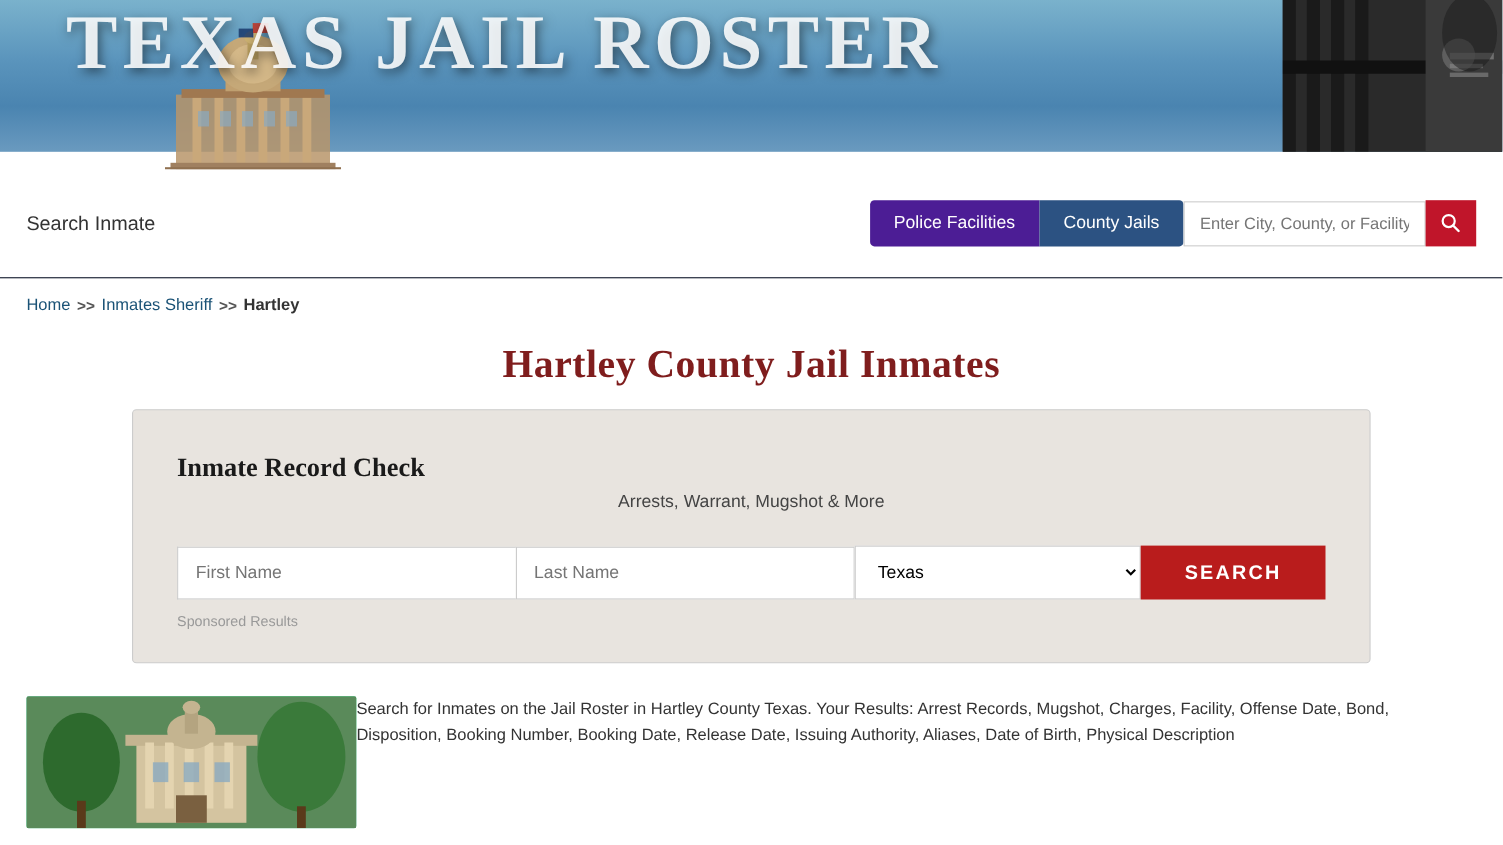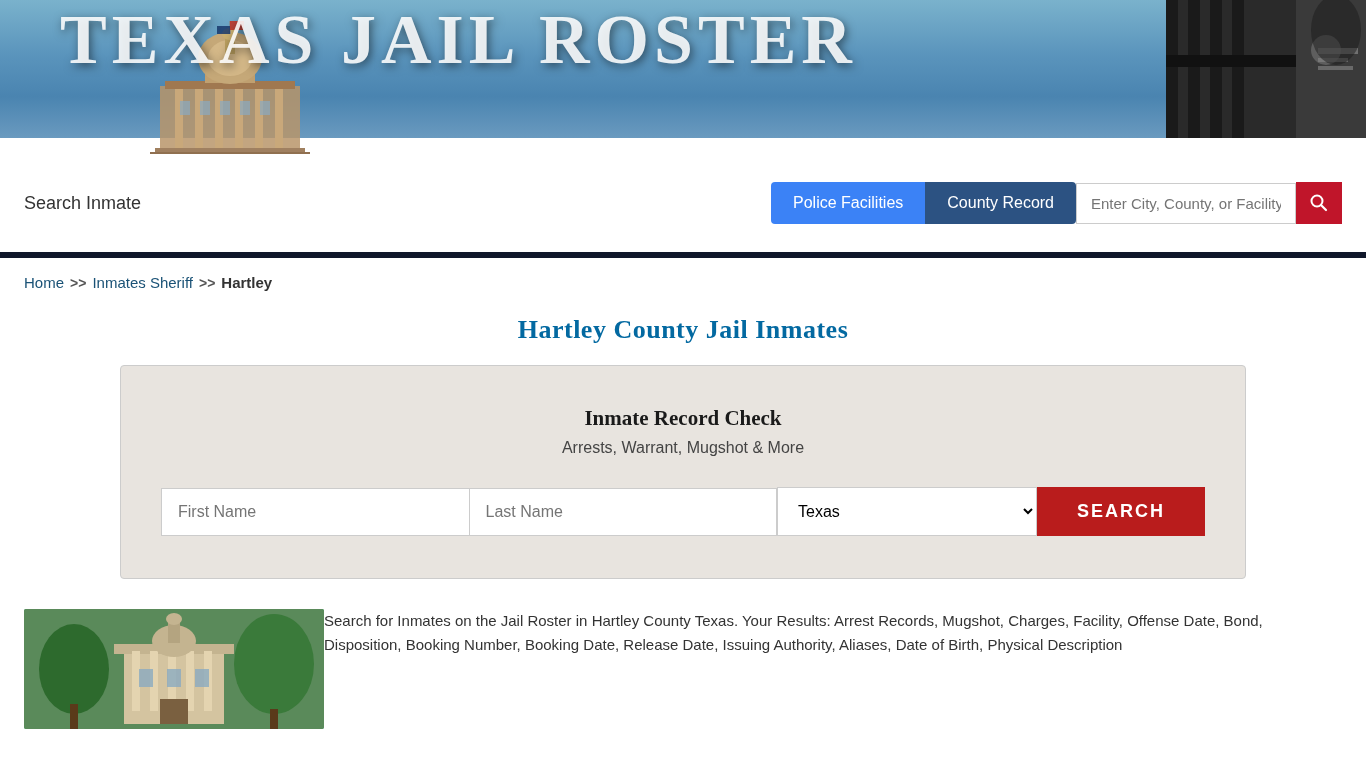--- a/index.html
+++ b/index.html
@@ -6,21 +6,21 @@
     body { font-family: Georgia, 'Times New Roman', serif; background: #fff; width: 1366px; min-height: 768px; overflow-x: hidden; }
 
     
     .nav-bar {
       width: 100%;
       padding: 28px 24px;
       display: flex;
       align-items: center;
       justify-content: space-between;
       background: #fff;
-      border-bottom: 6px solid #0f172a;
+      border-bottom: 1px solid #0f172a;
     }
     .nav-left {
       font-size: 18px;
       color: #333;
       font-family: Arial, sans-serif;
       font-weight: normal;
     }
     .nav-right {
       display: flex;
       align-items: center;
@@ -28,21 +28,21 @@
     }
     .nav-btn {
       padding: 12px 22px;
       font-size: 16px;
       font-family: Arial, sans-serif;
       cursor: pointer;
       border: none;
       font-weight: 500;
     }
     .nav-btn-police {
-      background: #3b82f6;
+      background: #4c1d95;
       color: #fff;
       border-radius: 4px 0 0 4px;
     }
     .nav-btn-county {
       background: #2c5282;
       color: #fff;
       border-radius: 0 4px 4px 0;
     }
     .nav-search-input {
       padding: 11px 14px;
@@ -85,39 +85,39 @@
     }
     .breadcrumb .current {
       font-weight: bold;
       color: #333;
     }
 
     
     .page-title {
       text-align: center;
       font-family: Georgia, serif;
-      font-size: 26px;
-      font-weight: bold;
-      color: #0369a1;
+      font-size: 36px;
+      font-weight: bold;
+      color: #7f1d1d;
       padding: 16px 0 20px 0;
       letter-spacing: 0.5px;
     }
 
     
     .record-check-box {
       margin: 0 120px;
       background: #e8e4df;
       border: 1px solid #ccc;
       border-radius: 4px;
       padding: 40px 40px 30px 40px;
     }
     .record-check-title {
-      text-align: center;
+      text-align: left;
       font-family: Georgia, serif;
-      font-size: 21px;
+      font-size: 24px;
       font-weight: bold;
       color: #1a1a1a;
       margin-bottom: 8px;
     }
     .record-check-subtitle {
       text-align: center;
       font-family: Arial, sans-serif;
       font-size: 16px;
       color: #444;
       margin-bottom: 30px;
@@ -273,21 +273,21 @@
 
       <ellipse cx="170" cy="30" rx="25" ry="35" fill="#1a1a1a" opacity="0.5"></ellipse>
     </svg>
   </div>
 </div>
 
 <div class="nav-bar">
   <div class="nav-left">Search Inmate</div>
   <div class="nav-right">
     <button class="nav-btn nav-btn-police">Police Facilities</button>
-    <button class="nav-btn nav-btn-county">County Record</button>
+    <button class="nav-btn nav-btn-county">County Jails</button>
     <input class="nav-search-input" type="text" placeholder="Enter City, County, or Facility" style="">
     <button class="nav-search-btn">
       <svg width="18" height="18" viewBox="0 0 18 18">
         <circle cx="7" cy="7" r="5.5" stroke="white" stroke-width="2" fill="none"></circle>
         <line x1="11" y1="11" x2="16" y2="16" stroke="white" stroke-width="2.2" stroke-linecap="round"></line>
       </svg>
     </button>
   </div>
 </div>
 
@@ -304,20 +304,21 @@
 <div class="record-check-box">
   <div class="record-check-title">Inmate Record Check</div>
   <div class="record-check-subtitle">Arrests, Warrant, Mugshot &amp; More</div>
   <div class="record-search-row">
     <input type="text" class="record-input" style="border-right: none;" placeholder="First Name">
     <input type="text" class="record-input" style="border-left: 1px solid rgb(204, 204, 204);" placeholder="Last Name">
     <select class="record-select">
     <option value="Alabama">Alabama</option><option value="Alaska">Alaska</option><option value="Arizona">Arizona</option><option value="Arkansas">Arkansas</option><option value="California">California</option><option value="Colorado">Colorado</option><option value="Connecticut">Connecticut</option><option value="Delaware">Delaware</option><option value="Florida">Florida</option><option value="Georgia">Georgia</option><option value="Hawaii">Hawaii</option><option value="Idaho">Idaho</option><option value="Illinois">Illinois</option><option value="Indiana">Indiana</option><option value="Iowa">Iowa</option><option value="Kansas">Kansas</option><option value="Kentucky">Kentucky</option><option value="Louisiana">Louisiana</option><option value="Maine">Maine</option><option value="Maryland">Maryland</option><option value="Massachusetts">Massachusetts</option><option value="Michigan">Michigan</option><option value="Minnesota">Minnesota</option><option value="Mississippi">Mississippi</option><option value="Missouri">Missouri</option><option value="Montana">Montana</option><option value="Nebraska">Nebraska</option><option value="Nevada">Nevada</option><option value="New Hampshire">New Hampshire</option><option value="New Jersey">New Jersey</option><option value="New Mexico">New Mexico</option><option value="New York">New York</option><option value="North Carolina">North Carolina</option><option value="North Dakota">North Dakota</option><option value="Ohio">Ohio</option><option value="Oklahoma">Oklahoma</option><option value="Oregon">Oregon</option><option value="Pennsylvania">Pennsylvania</option><option value="Rhode Island">Rhode Island</option><option value="South Carolina">South Carolina</option><option value="South Dakota">South Dakota</option><option value="Tennessee">Tennessee</option><option value="Texas" selected="">Texas</option><option value="Utah">Utah</option><option value="Vermont">Vermont</option><option value="Virginia">Virginia</option><option value="Washington">Washington</option><option value="West Virginia">West Virginia</option><option value="Wisconsin">Wisconsin</option><option value="Wyoming">Wyoming</option></select>
     <button class="record-search-btn">SEARCH</button>
   </div>
+  <div class="sponsored-label">Sponsored Results</div>
 </div>
 
 <div class="bottom-section">
   <div class="bottom-image">
     <svg width="300" height="120" viewBox="0 0 300 120">
       <rect width="300" height="120" fill="#5a8a5a"></rect>
 
       <ellipse cx="50" cy="60" rx="35" ry="45" fill="#2d6a2d"></ellipse>
       <rect x="46" y="95" width="8" height="25" fill="#5a3a1a"></rect>
       <ellipse cx="250" cy="55" rx="40" ry="50" fill="#3a7a3a"></ellipse>

